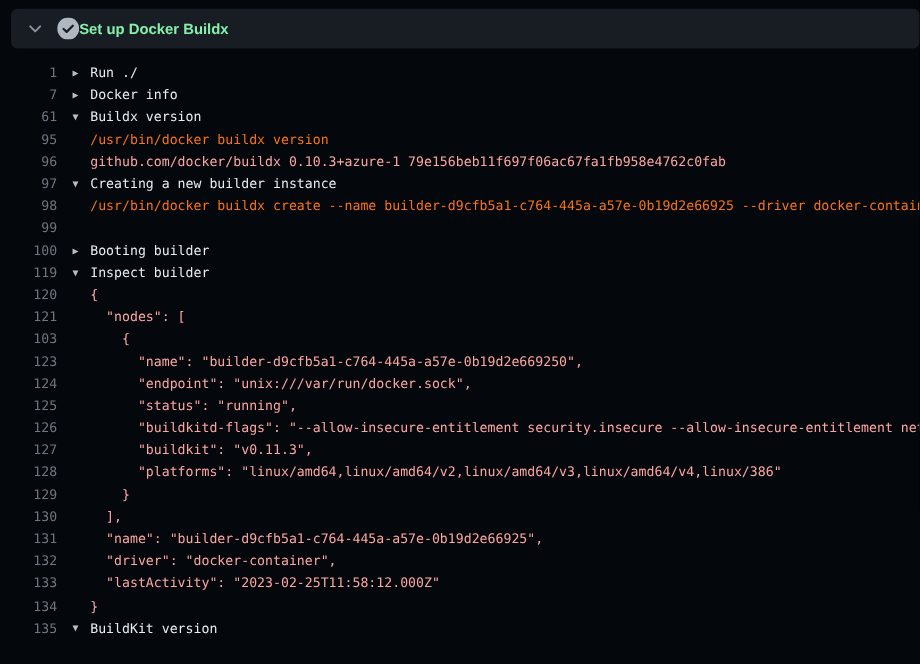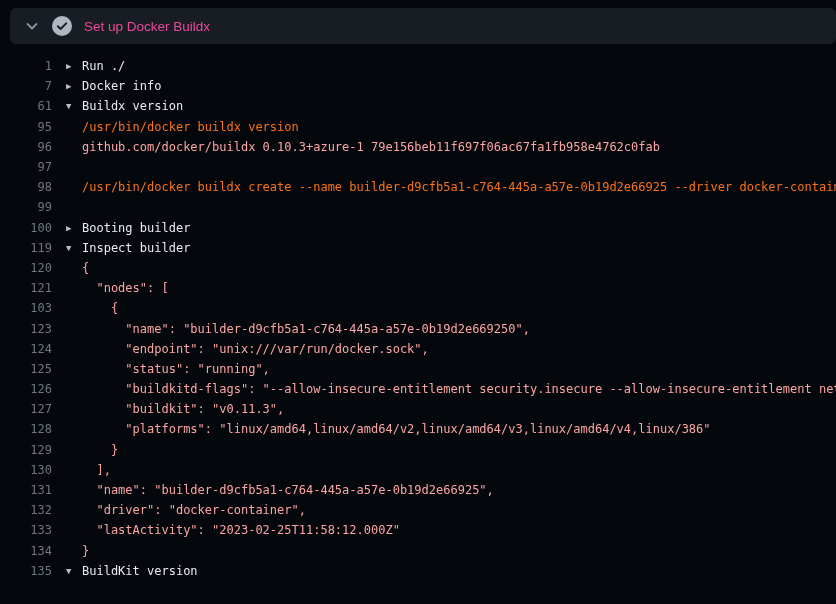--- a/index.html
+++ b/index.html
@@ -39,25 +39,24 @@
     flex: none;
     cursor: pointer;
   }
   .status-icon {
     width: 20px;
     height: 20px;
     margin-left: 8px;
     flex: none;
   }
   .step-title {
-    margin-left: 12px;
     font-family: "Liberation Sans", sans-serif;
     font-size: 13.5px;
-    font-weight: 400;
-    color: #ec4899;
+    font-weight: 700;
+    color: #86efac;
     white-space: nowrap;
   }
   
   .log {
     position: absolute;
     top: 44px;
     left: 0;
     right: 0;
     bottom: 0;
     padding-top: 12px;
@@ -120,21 +119,21 @@
     </svg>
     <span class="step-title">Set up Docker Buildx</span>
   </div>
 
   <div class="log">
       <div class="row group-collapsed"><span class="num">1</span><span class="content"><span class="arrow">▶</span><span class="group-title">Run ./</span></span></div>
       <div class="row group-collapsed"><span class="num">7</span><span class="content"><span class="arrow">▶</span><span class="group-title">Docker info</span></span></div>
       <div class="row group-expanded"><span class="num">61</span><span class="content"><span class="arrow">▼</span><span class="group-title">Buildx version</span></span></div>
       <div class="row command"><span class="num">95</span><span class="content">/usr/bin/docker buildx version</span></div>
       <div class="row output"><span class="num">96</span><span class="content">github.com/docker/buildx 0.10.3+azure-1 79e156beb11f697f06ac67fa1fb958e4762c0fab</span></div>
-      <div class="row group-expanded"><span class="num">97</span></div>
+      <div class="row group-expanded"><span class="num">97</span><span class="content"><span class="arrow">▼</span><span class="group-title">Creating a new builder instance</span></span></div>
       <div class="row command"><span class="num">98</span><span class="content">/usr/bin/docker buildx create --name builder-d9cfb5a1-c764-445a-a57e-0b19d2e66925 --driver docker-container</span></div>
       <div class="row output"><span class="num">99</span></div>
       <div class="row group-collapsed"><span class="num">100</span><span class="content"><span class="arrow">▶</span><span class="group-title">Booting builder</span></span></div>
       <div class="row group-expanded"><span class="num">119</span><span class="content"><span class="arrow">▼</span><span class="group-title">Inspect builder</span></span></div>
       <div class="row output"><span class="num">120</span><span class="content">{</span></div>
       <div class="row output"><span class="num">121</span><span class="content">  "nodes": [</span></div>
       <div class="row output"><span class="num">103</span><span class="content">    {</span></div>
       <div class="row output"><span class="num">123</span><span class="content">      "name": "builder-d9cfb5a1-c764-445a-a57e-0b19d2e669250",</span></div>
       <div class="row output"><span class="num">124</span><span class="content">      "endpoint": "unix:///var/run/docker.sock",</span></div>
       <div class="row output"><span class="num">125</span><span class="content">      "status": "running",</span></div>

